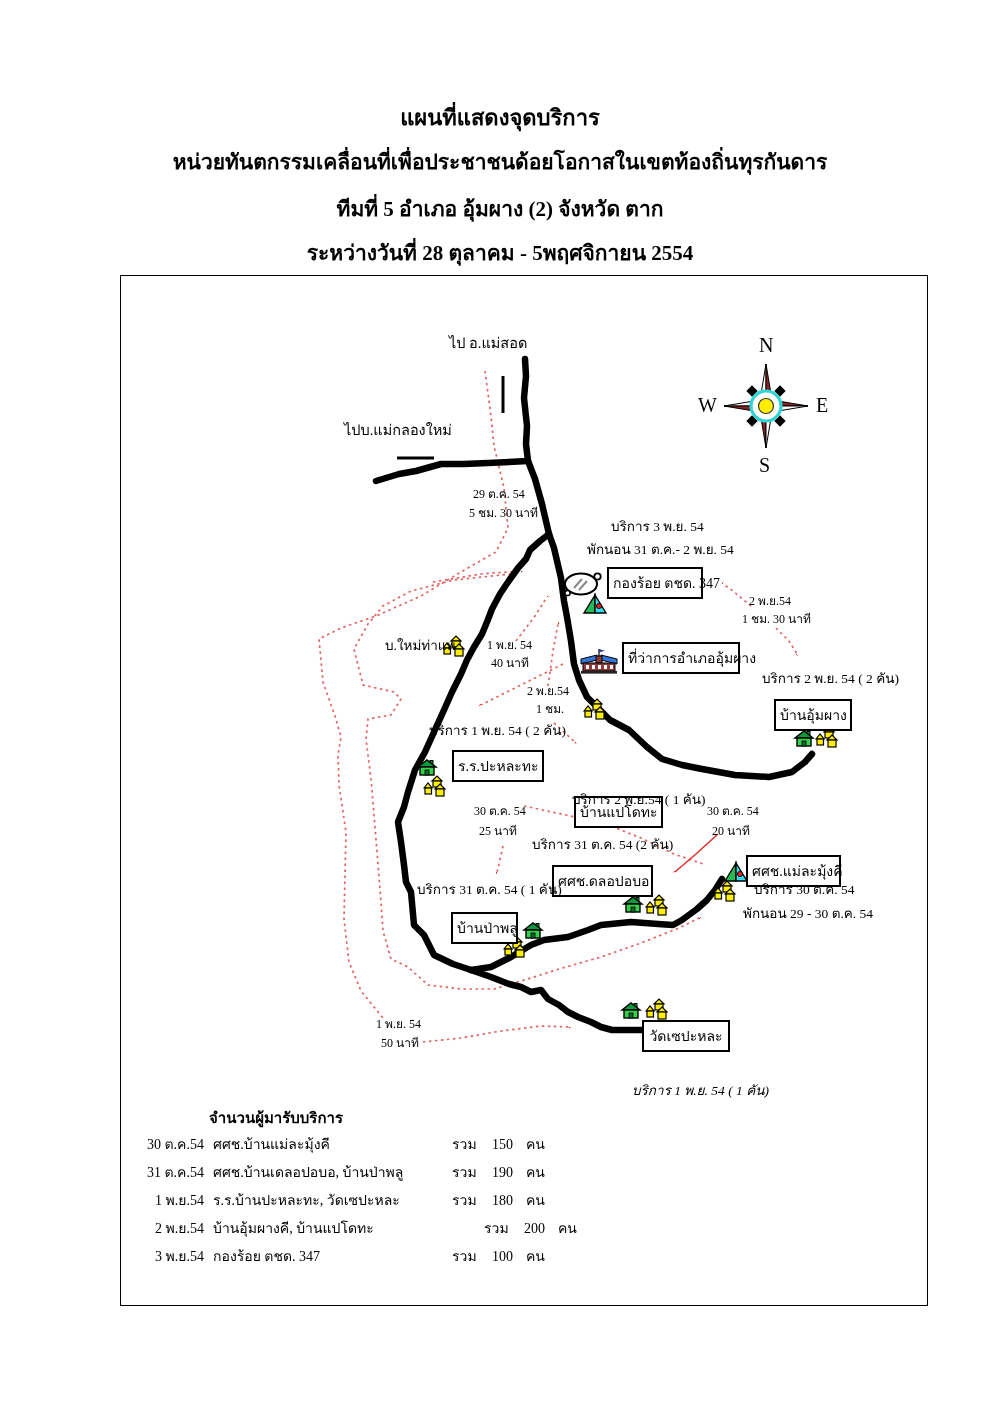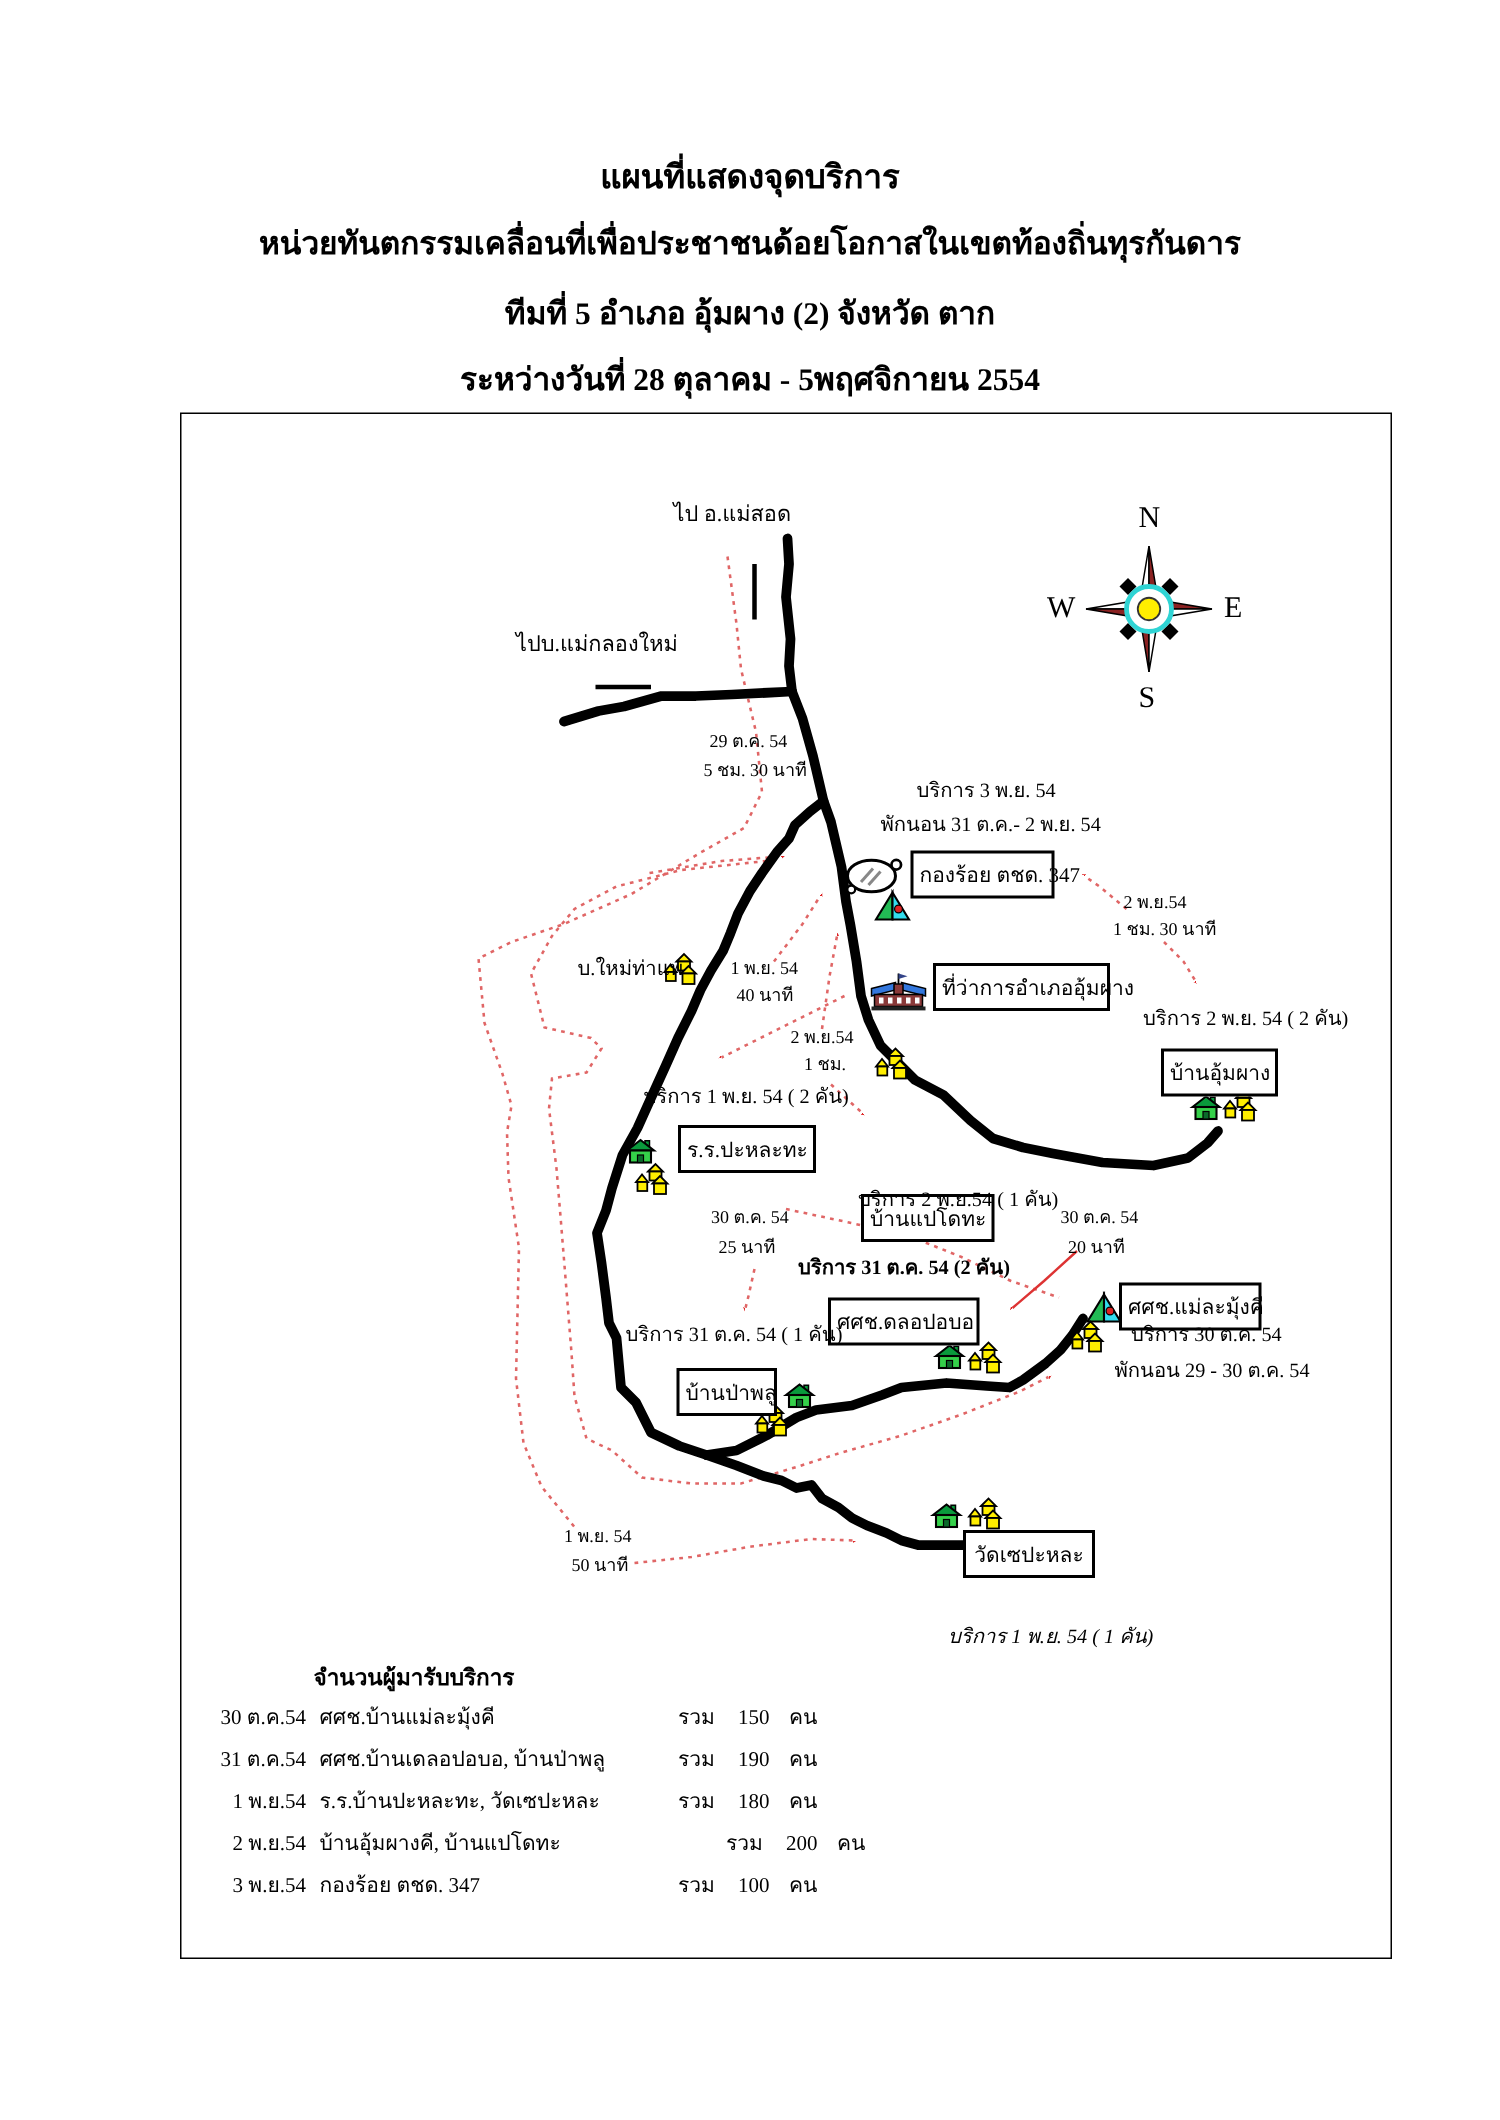--- a/index.html
+++ b/index.html
@@ -184,21 +184,21 @@
   <div class="ann sm" style="left:366px;top:363px;">1 พ.ย. 54</div>
   <div class="ann sm" style="left:370px;top:381px;">40 นาที</div>
   <div class="ann sm" style="left:406px;top:409px;">2 พ.ย.54</div>
   <div class="ann sm" style="left:415px;top:427px;">1 ชม.</div>
   <div class="ann" style="left:308px;top:448px;">บริการ 1 พ.ย. 54 ( 2 คัน)</div>
   <div class="ann" style="left:451px;top:517px;">บริการ 2 พ.ย.54 ( 1 คัน)</div>
   <div class="ann sm" style="left:353px;top:529px;">30 ต.ค. 54</div>
   <div class="ann sm" style="left:358px;top:549px;">25 นาที</div>
   <div class="ann sm" style="left:586px;top:529px;">30 ต.ค. 54</div>
   <div class="ann sm" style="left:591px;top:549px;">20 นาที</div>
-  <div class="ann" style="left:411px;top:562px;font-weight:bold;">บริการ 31 ต.ค. 54 (2 คัน)</div>
+  <div class="ann" style="left:411px;top:562px;">บริการ 31 ต.ค. 54 (2 คัน)</div>
   <div class="ann" style="left:296px;top:607px;">บริการ 31 ต.ค. 54 ( 1 คัน)</div>
   <div class="ann" style="left:633px;top:607px;">บริการ 30 ต.ค. 54</div>
   <div class="ann" style="left:622px;top:631px;">พักนอน 29 - 30 ต.ค. 54</div>
   <div class="ann sm" style="left:255px;top:742px;">1 พ.ย. 54</div>
   <div class="ann sm" style="left:260px;top:761px;">50 นาที</div>
   <div class="ann" style="left:511px;top:808px;font-style:italic;">บริการ 1 พ.ย. 54 ( 1 คัน)</div>
 
   <div class="sumhead" style="left:88px;top:830px;">จำนวนผู้มารับบริการ</div>
 
   <div>

